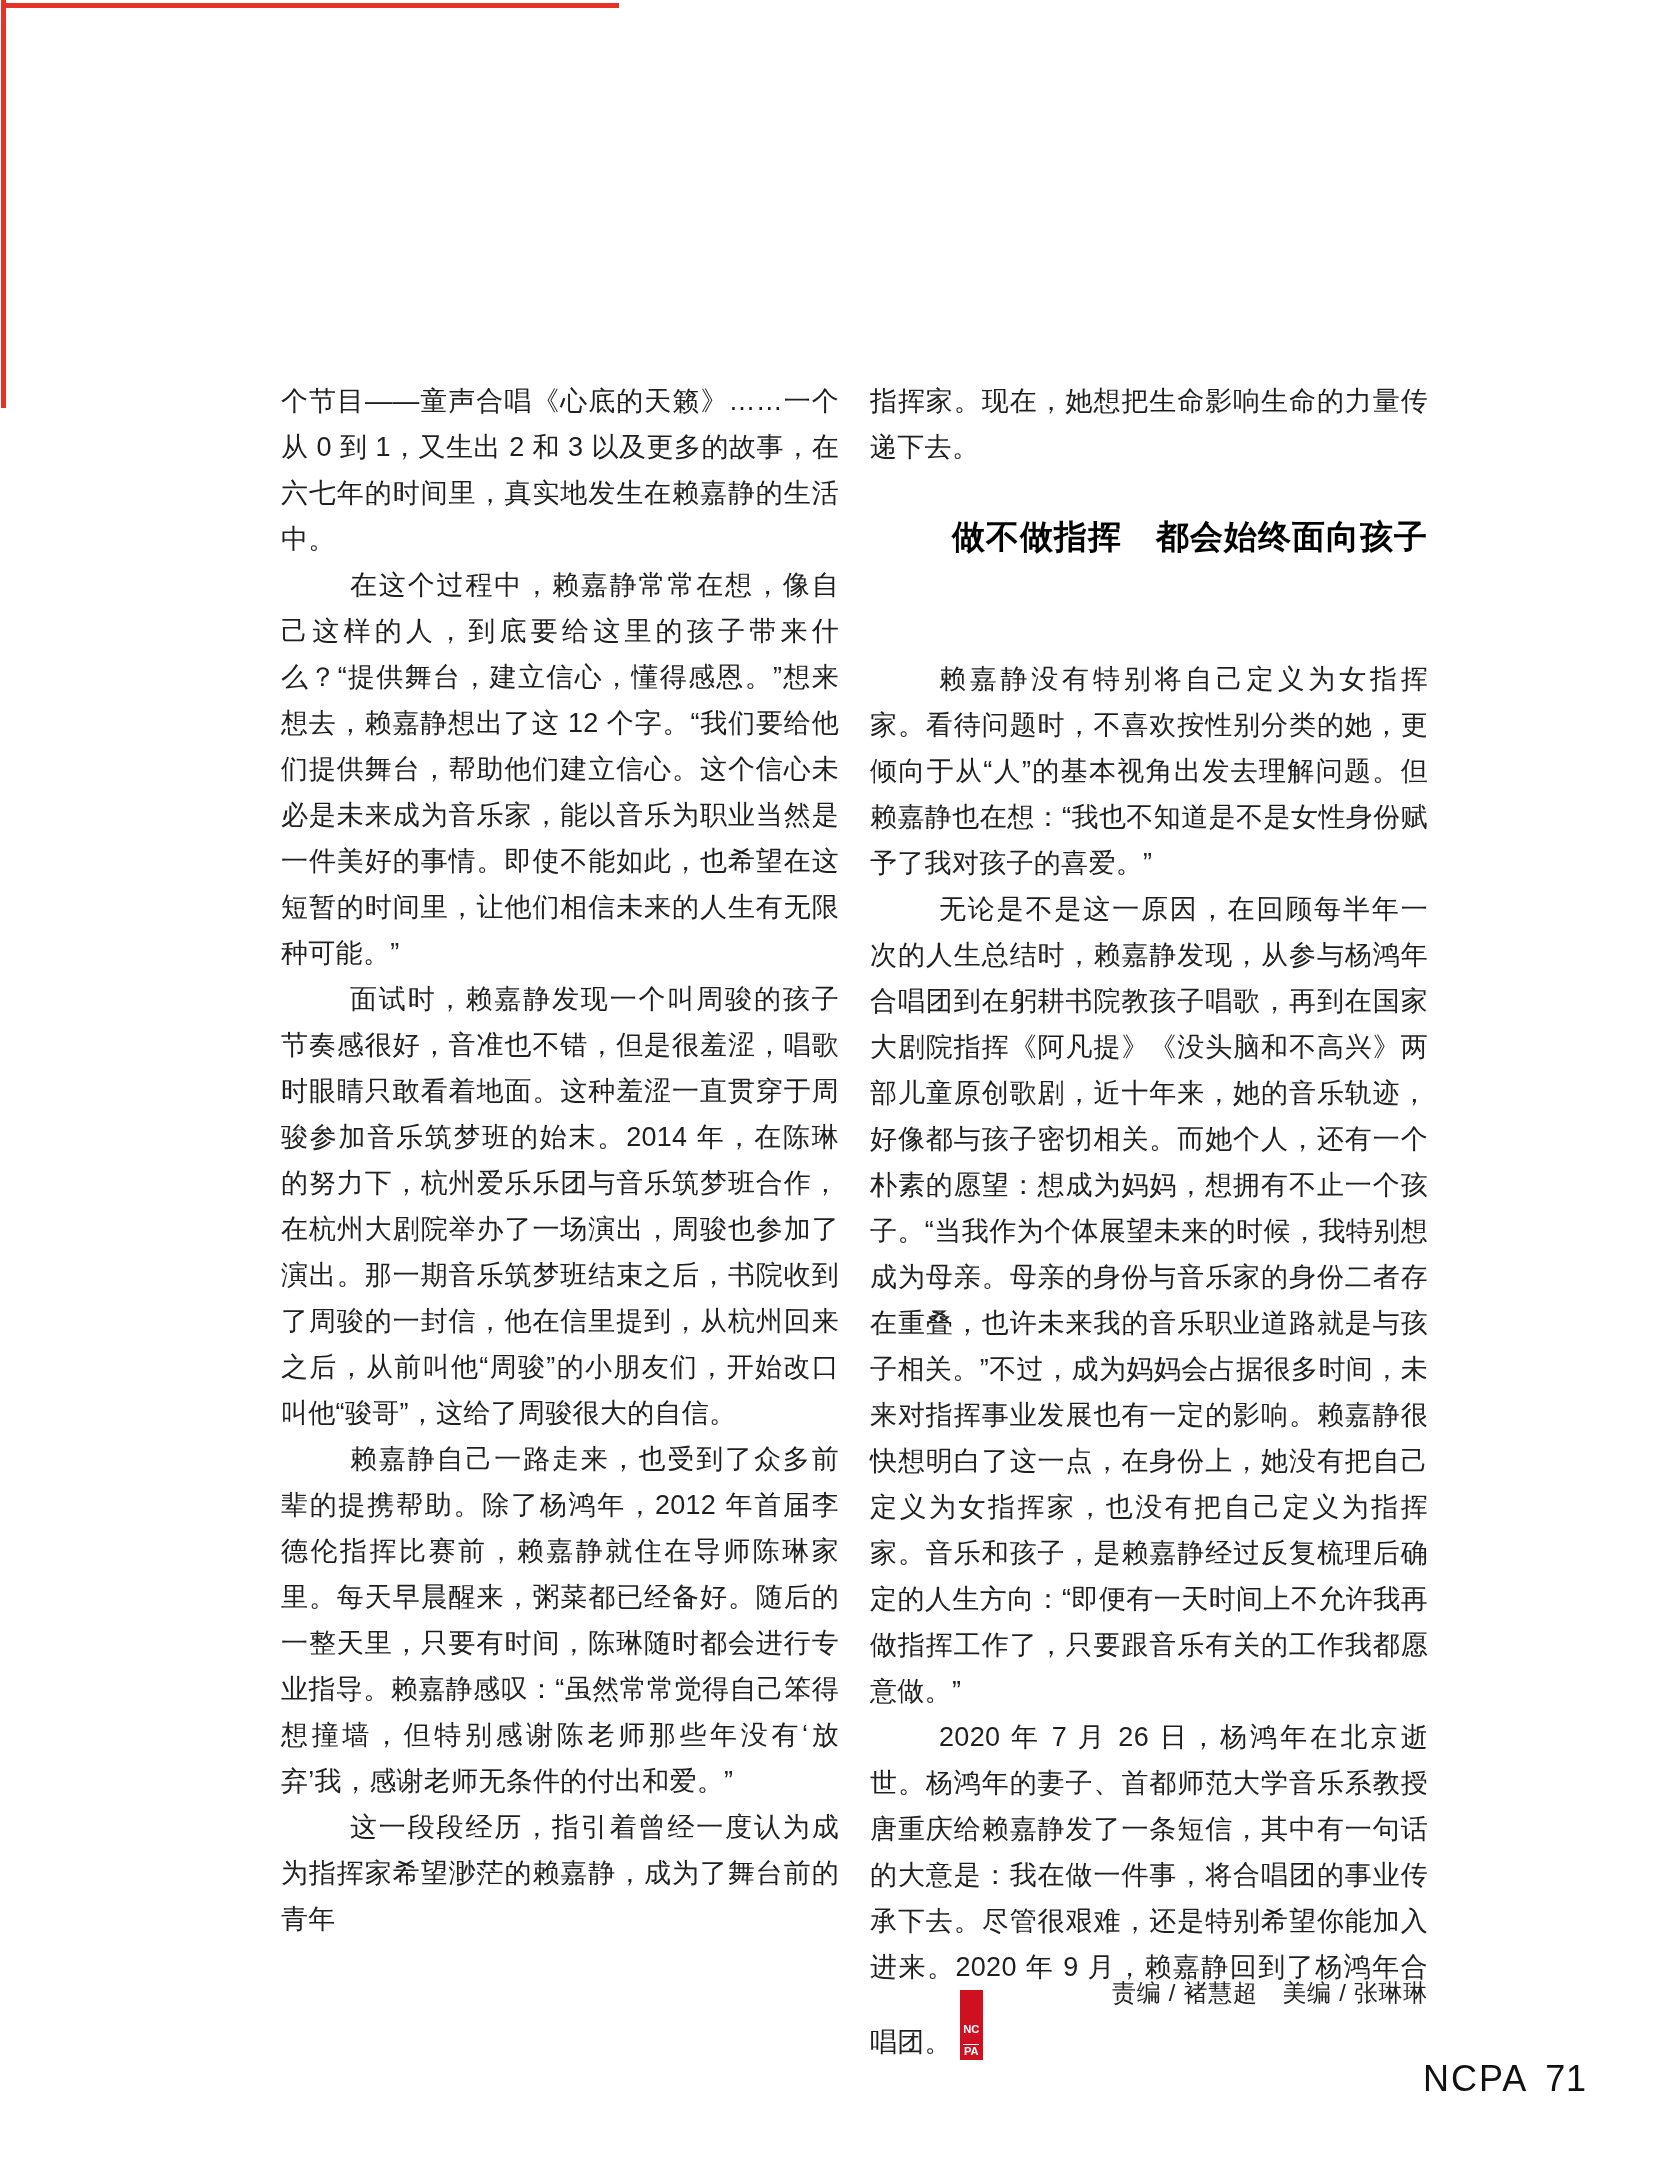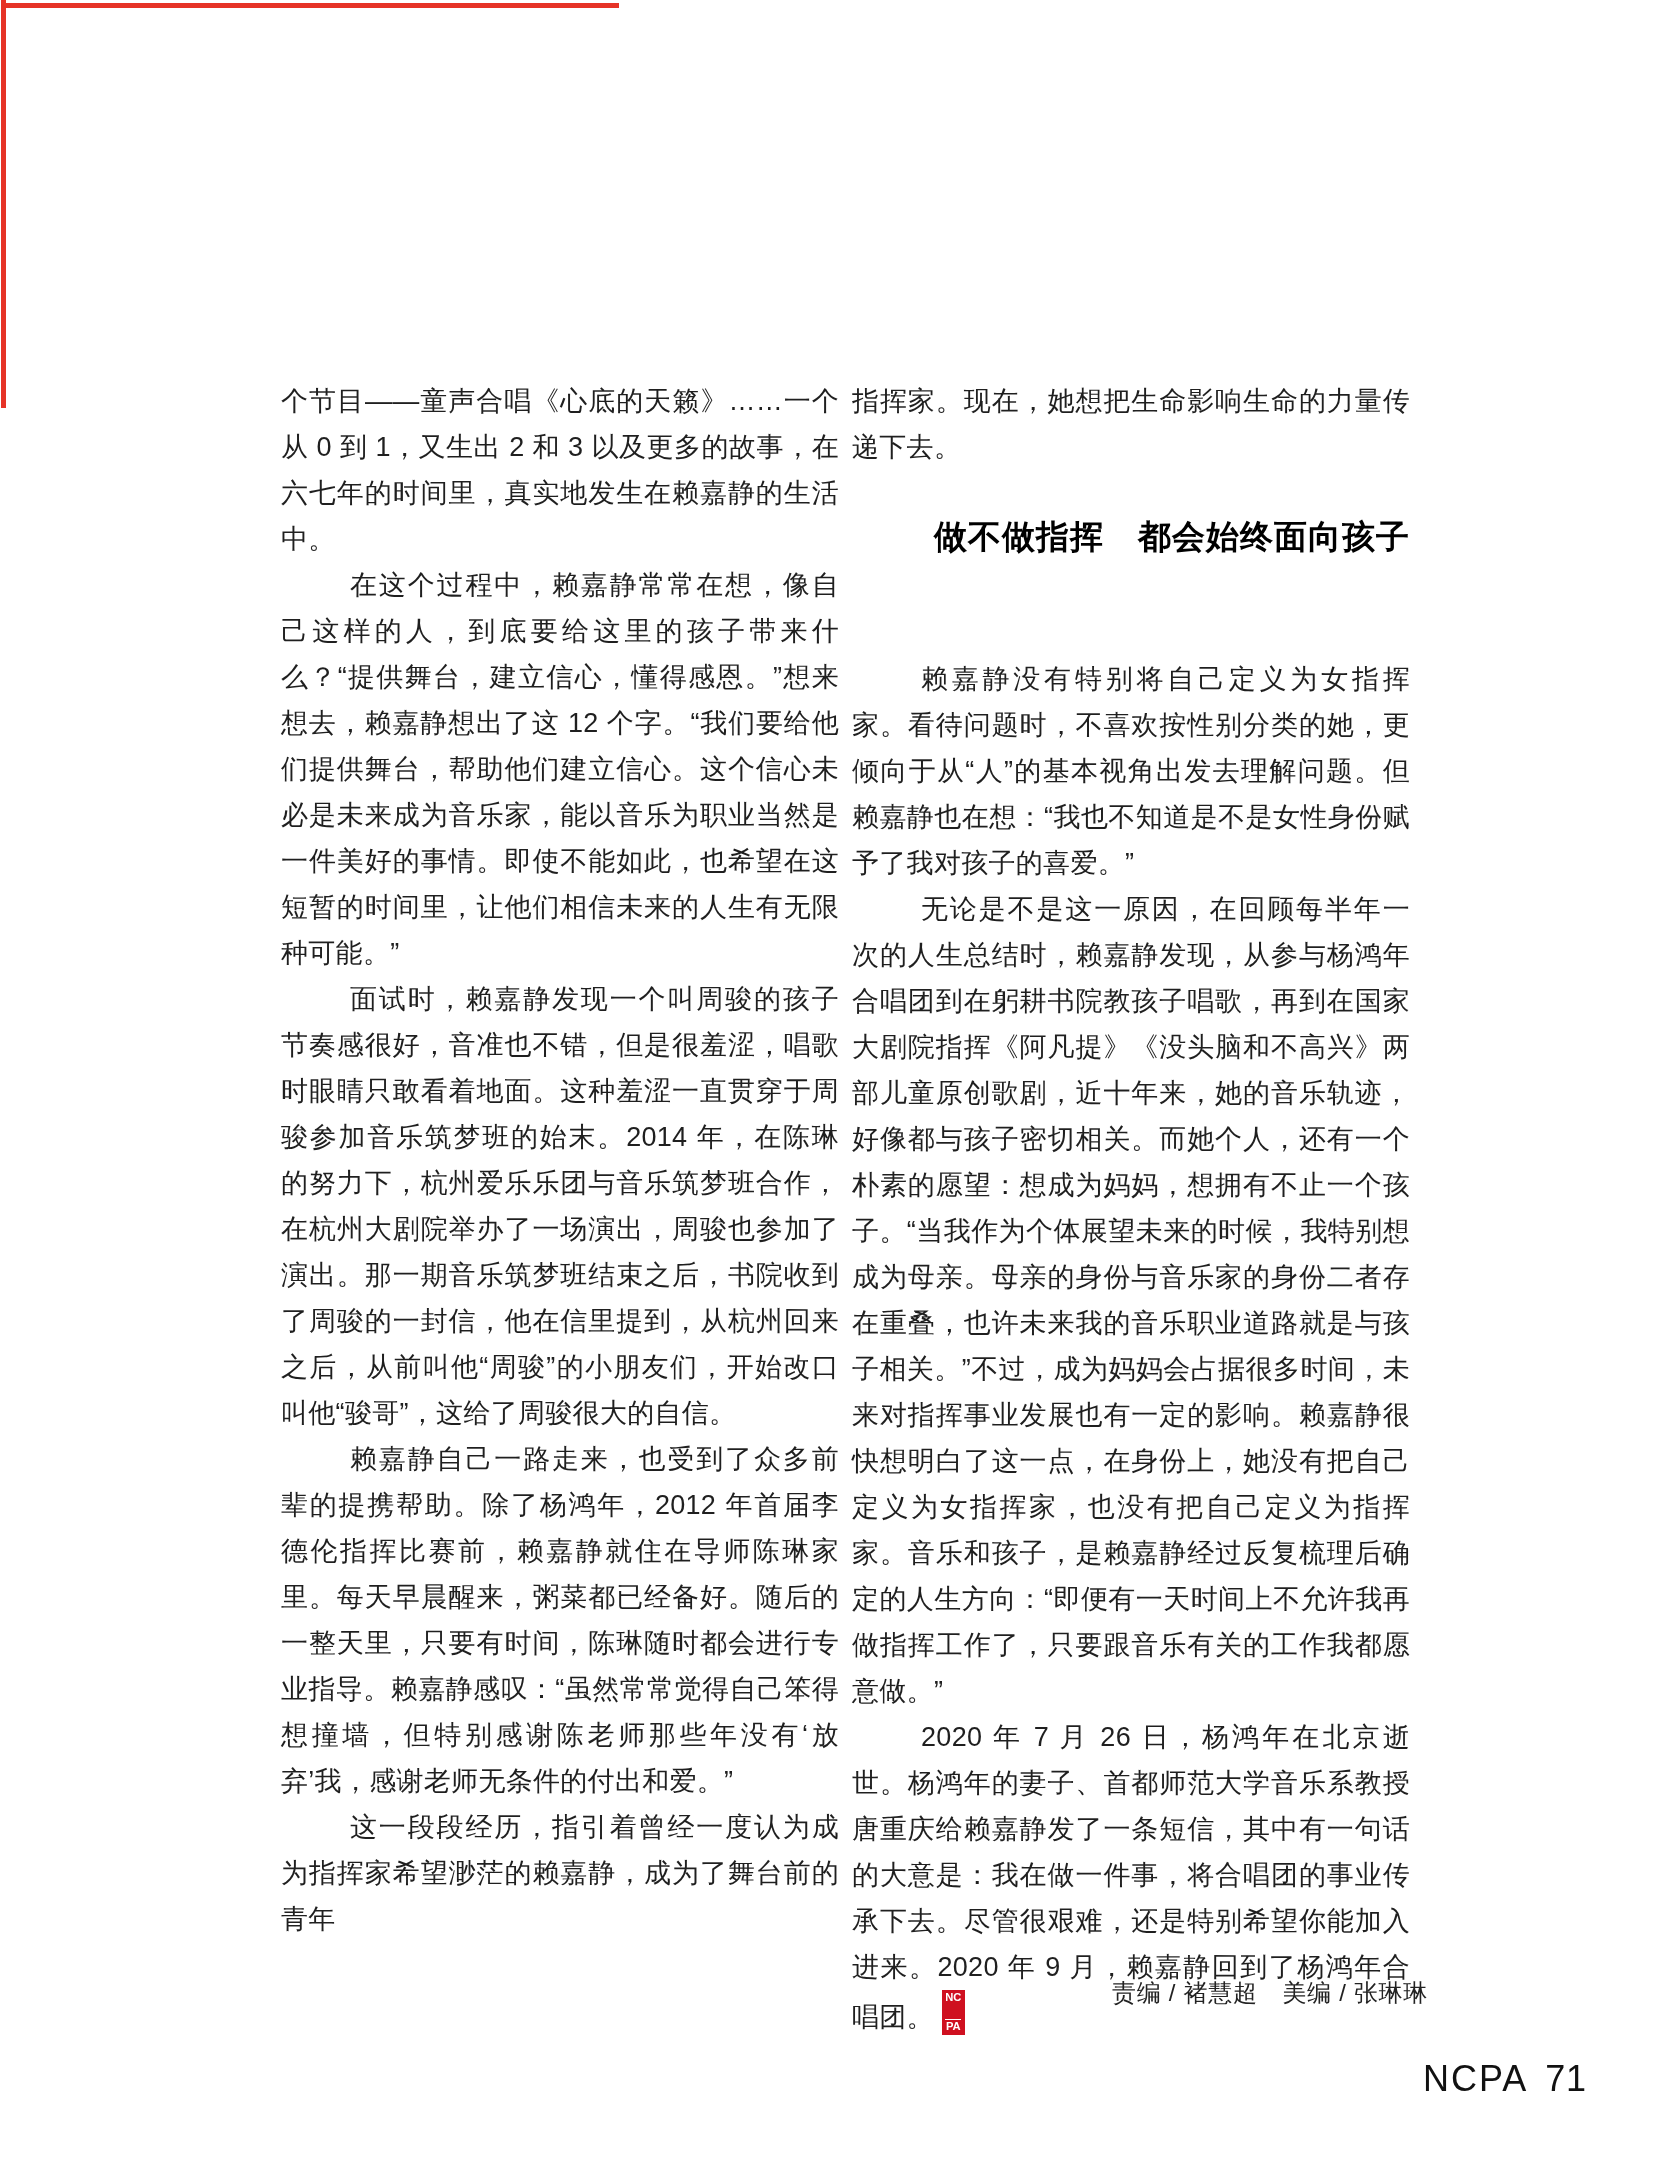--- a/index.html
+++ b/index.html
@@ -19,21 +19,21 @@
     position:absolute;
     top:378px;
     width:558px;
     font-size:27px;
     line-height:46px;
     letter-spacing:0.3px;
     color:#1f1f1f;
     text-align:justify;
   }
   .col-left{left:281px;}
-  .col-right{left:852px;}
+  .col-right{left:870px;}
   .para{margin:0;text-indent:0;}
   .para.indent{text-indent:69px;}
 
   .section-heading{
     margin:48px 0 100px 0;
     font-size:33px;
     line-height:38px;
     font-weight:700;
     letter-spacing:1px;
     color:#000000;
@@ -48,21 +48,21 @@
     font-size:11.2px;
     line-height:12.5px;
     font-weight:700;
     text-align:center;
     padding:1.3px 3.3px 2px 3.3px;
     margin-left:8px;
     vertical-align:-4px;
     letter-spacing:0;
     text-indent:0;
   }
-  .ncpa-mark .m1{display:block;border-bottom:1.3px solid #ffffff;padding-bottom:15px;}
+  .ncpa-mark .m1{display:block;border-bottom:1.3px solid #ffffff;padding-bottom:8px;margin-top:32px;}
   .ncpa-mark .m2{display:block;padding-top:0.7px;}
 
   .footer-credits{
     position:absolute;
     left:870px;
     top:1978px;
     width:558px;
     text-align:right;
     font-size:24px;
     line-height:29px;

